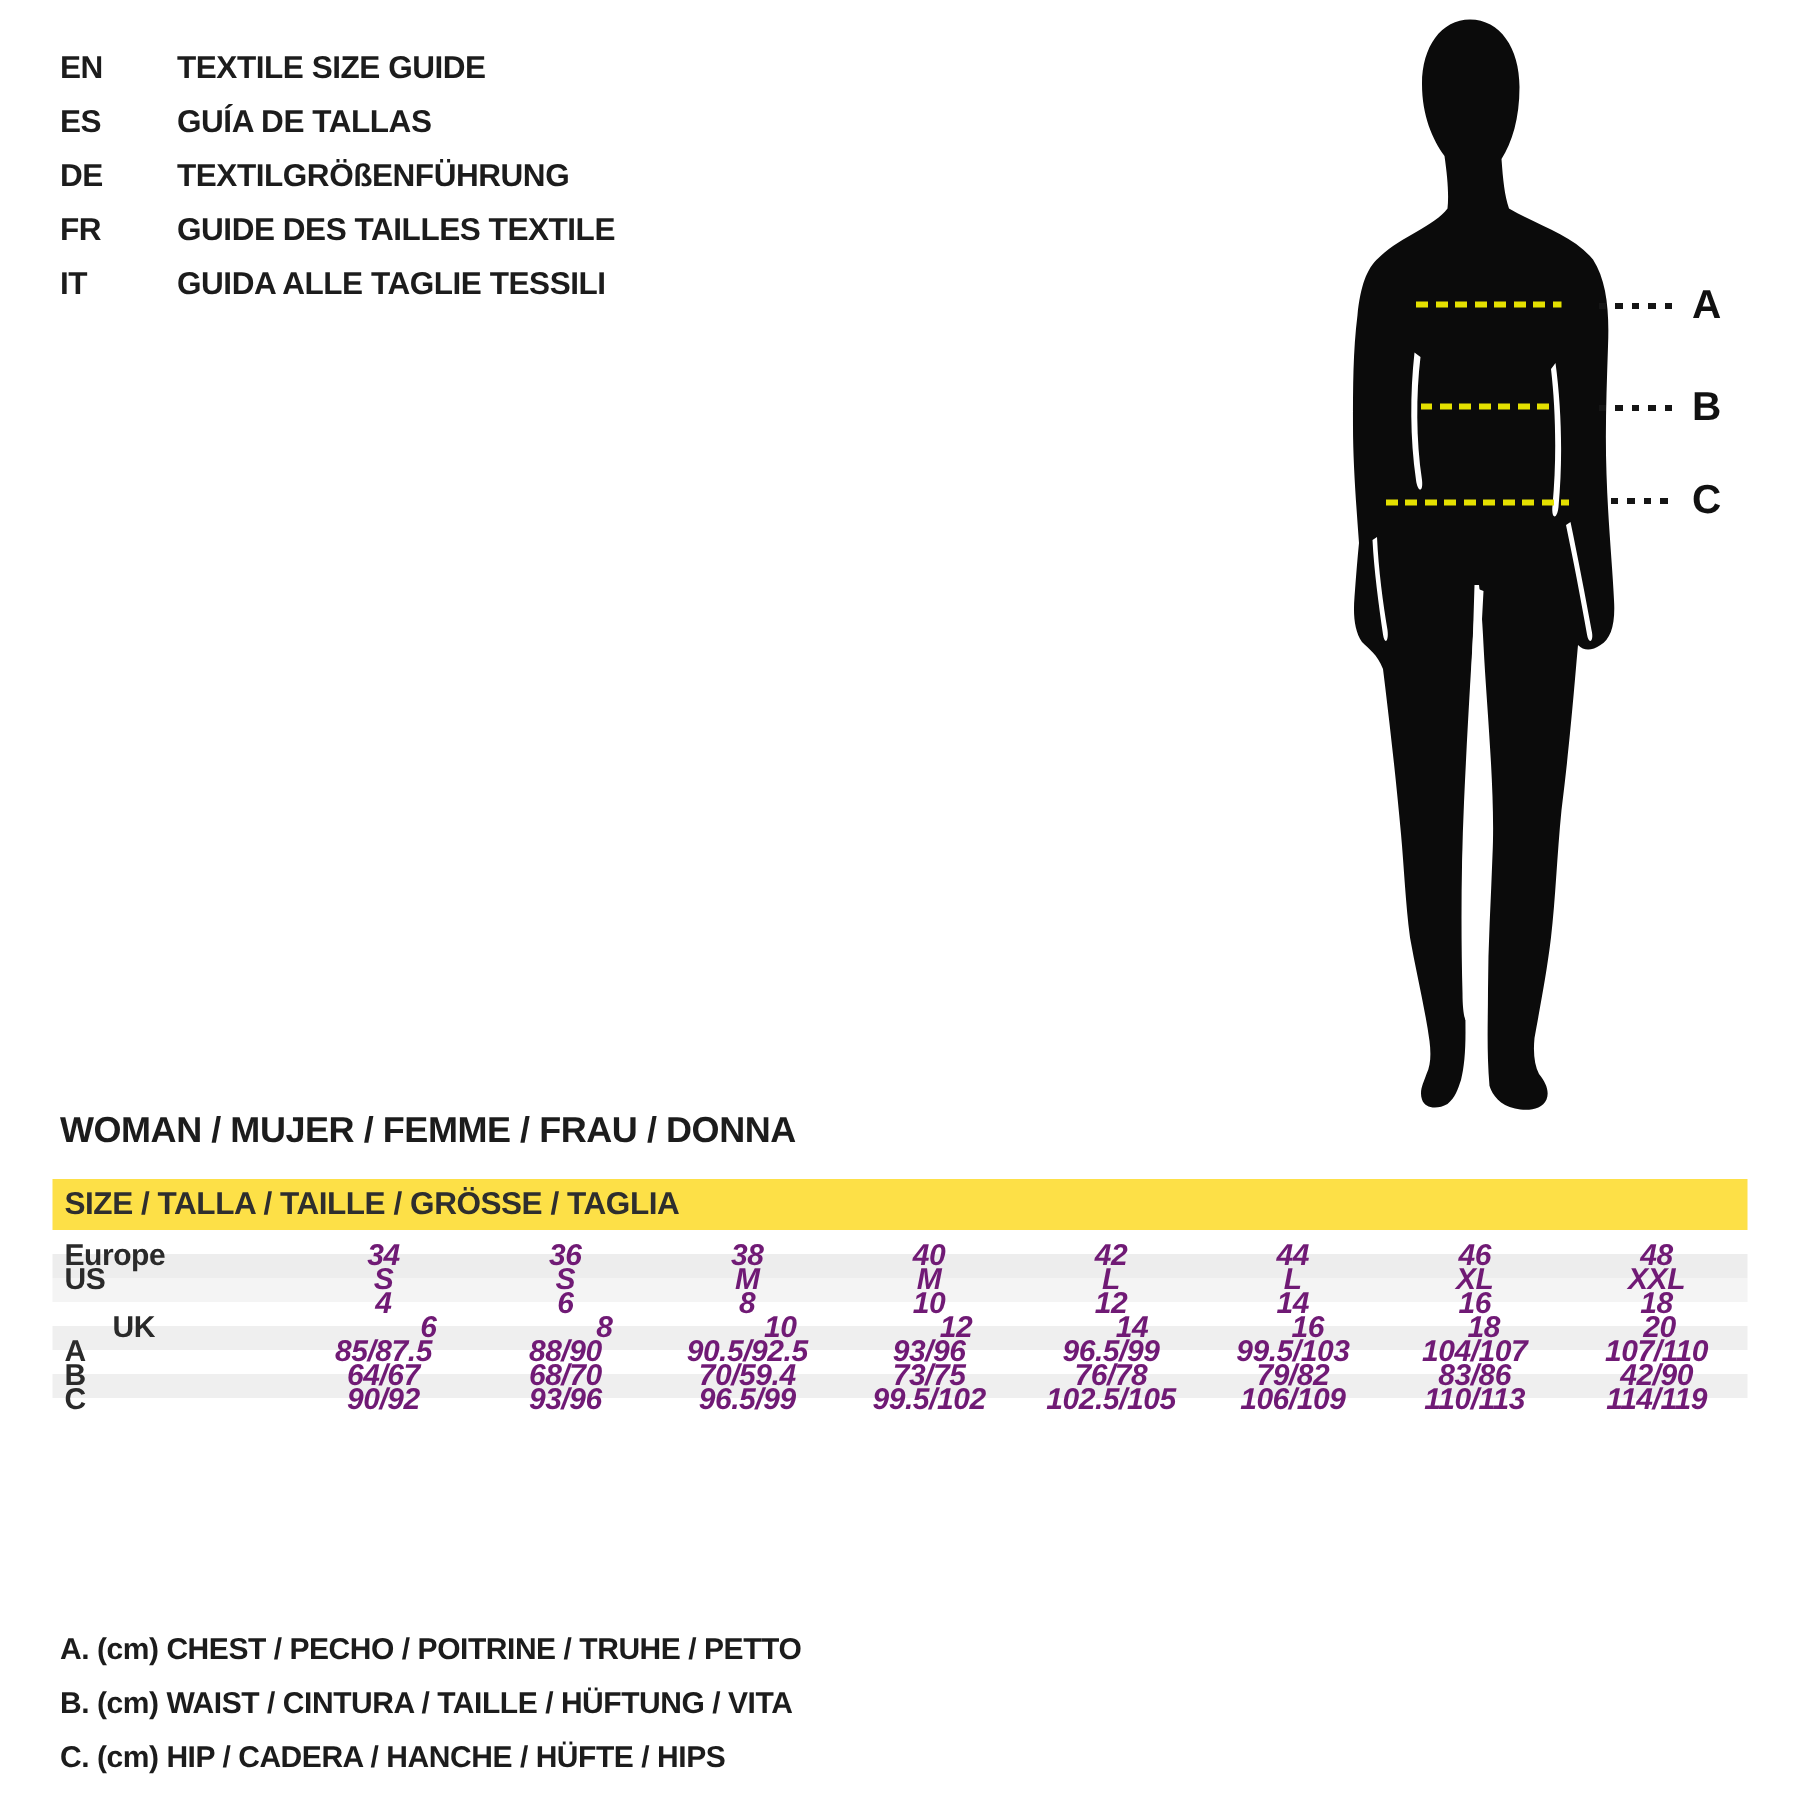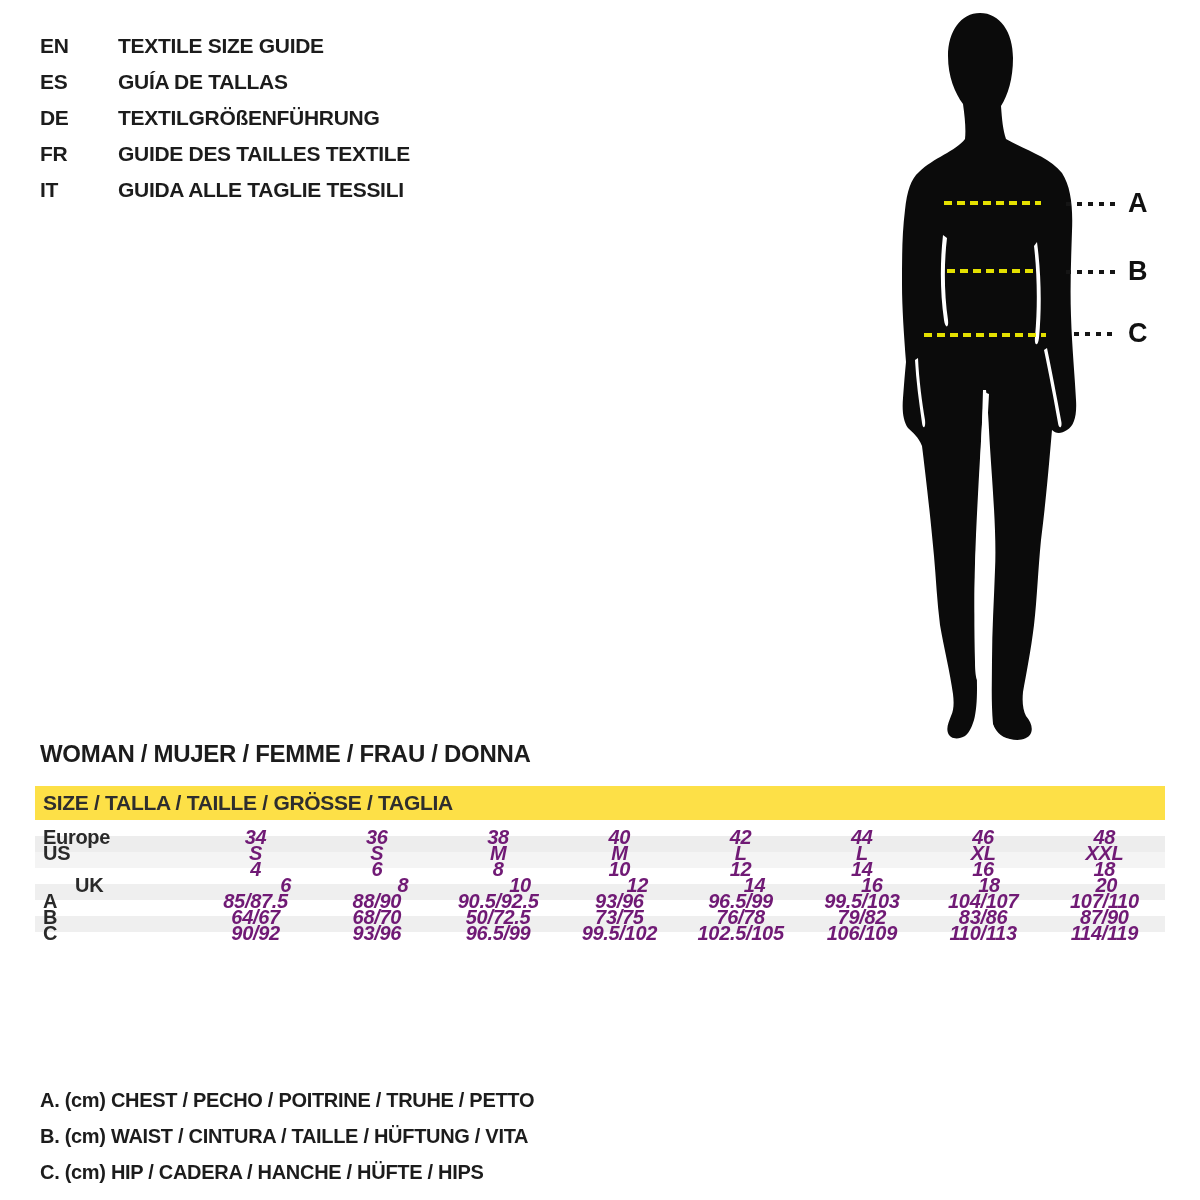--- a/index.html
+++ b/index.html
@@ -191,26 +191,26 @@
           <span class="tcell">93/96</span>
           <span class="tcell">96.5/99</span>
           <span class="tcell">99.5/103</span>
           <span class="tcell">104/107</span>
           <span class="tcell">107/110</span>
         </div>
         <div class="trow">
           <span class="tlabel">B</span>
           <span class="tcell">64/67</span>
           <span class="tcell">68/70</span>
-          <span class="tcell">50/72.5</span>
+          <span class="tcell">70/59.4</span>
           <span class="tcell">73/75</span>
           <span class="tcell">76/78</span>
           <span class="tcell">79/82</span>
           <span class="tcell">83/86</span>
-          <span class="tcell">87/90</span>
+          <span class="tcell">42/90</span>
         </div>
         <div class="trow">
           <span class="tlabel">C</span>
           <span class="tcell">90/92</span>
           <span class="tcell">93/96</span>
           <span class="tcell">96.5/99</span>
           <span class="tcell">99.5/102</span>
           <span class="tcell">102.5/105</span>
           <span class="tcell">106/109</span>
           <span class="tcell">110/113</span>

